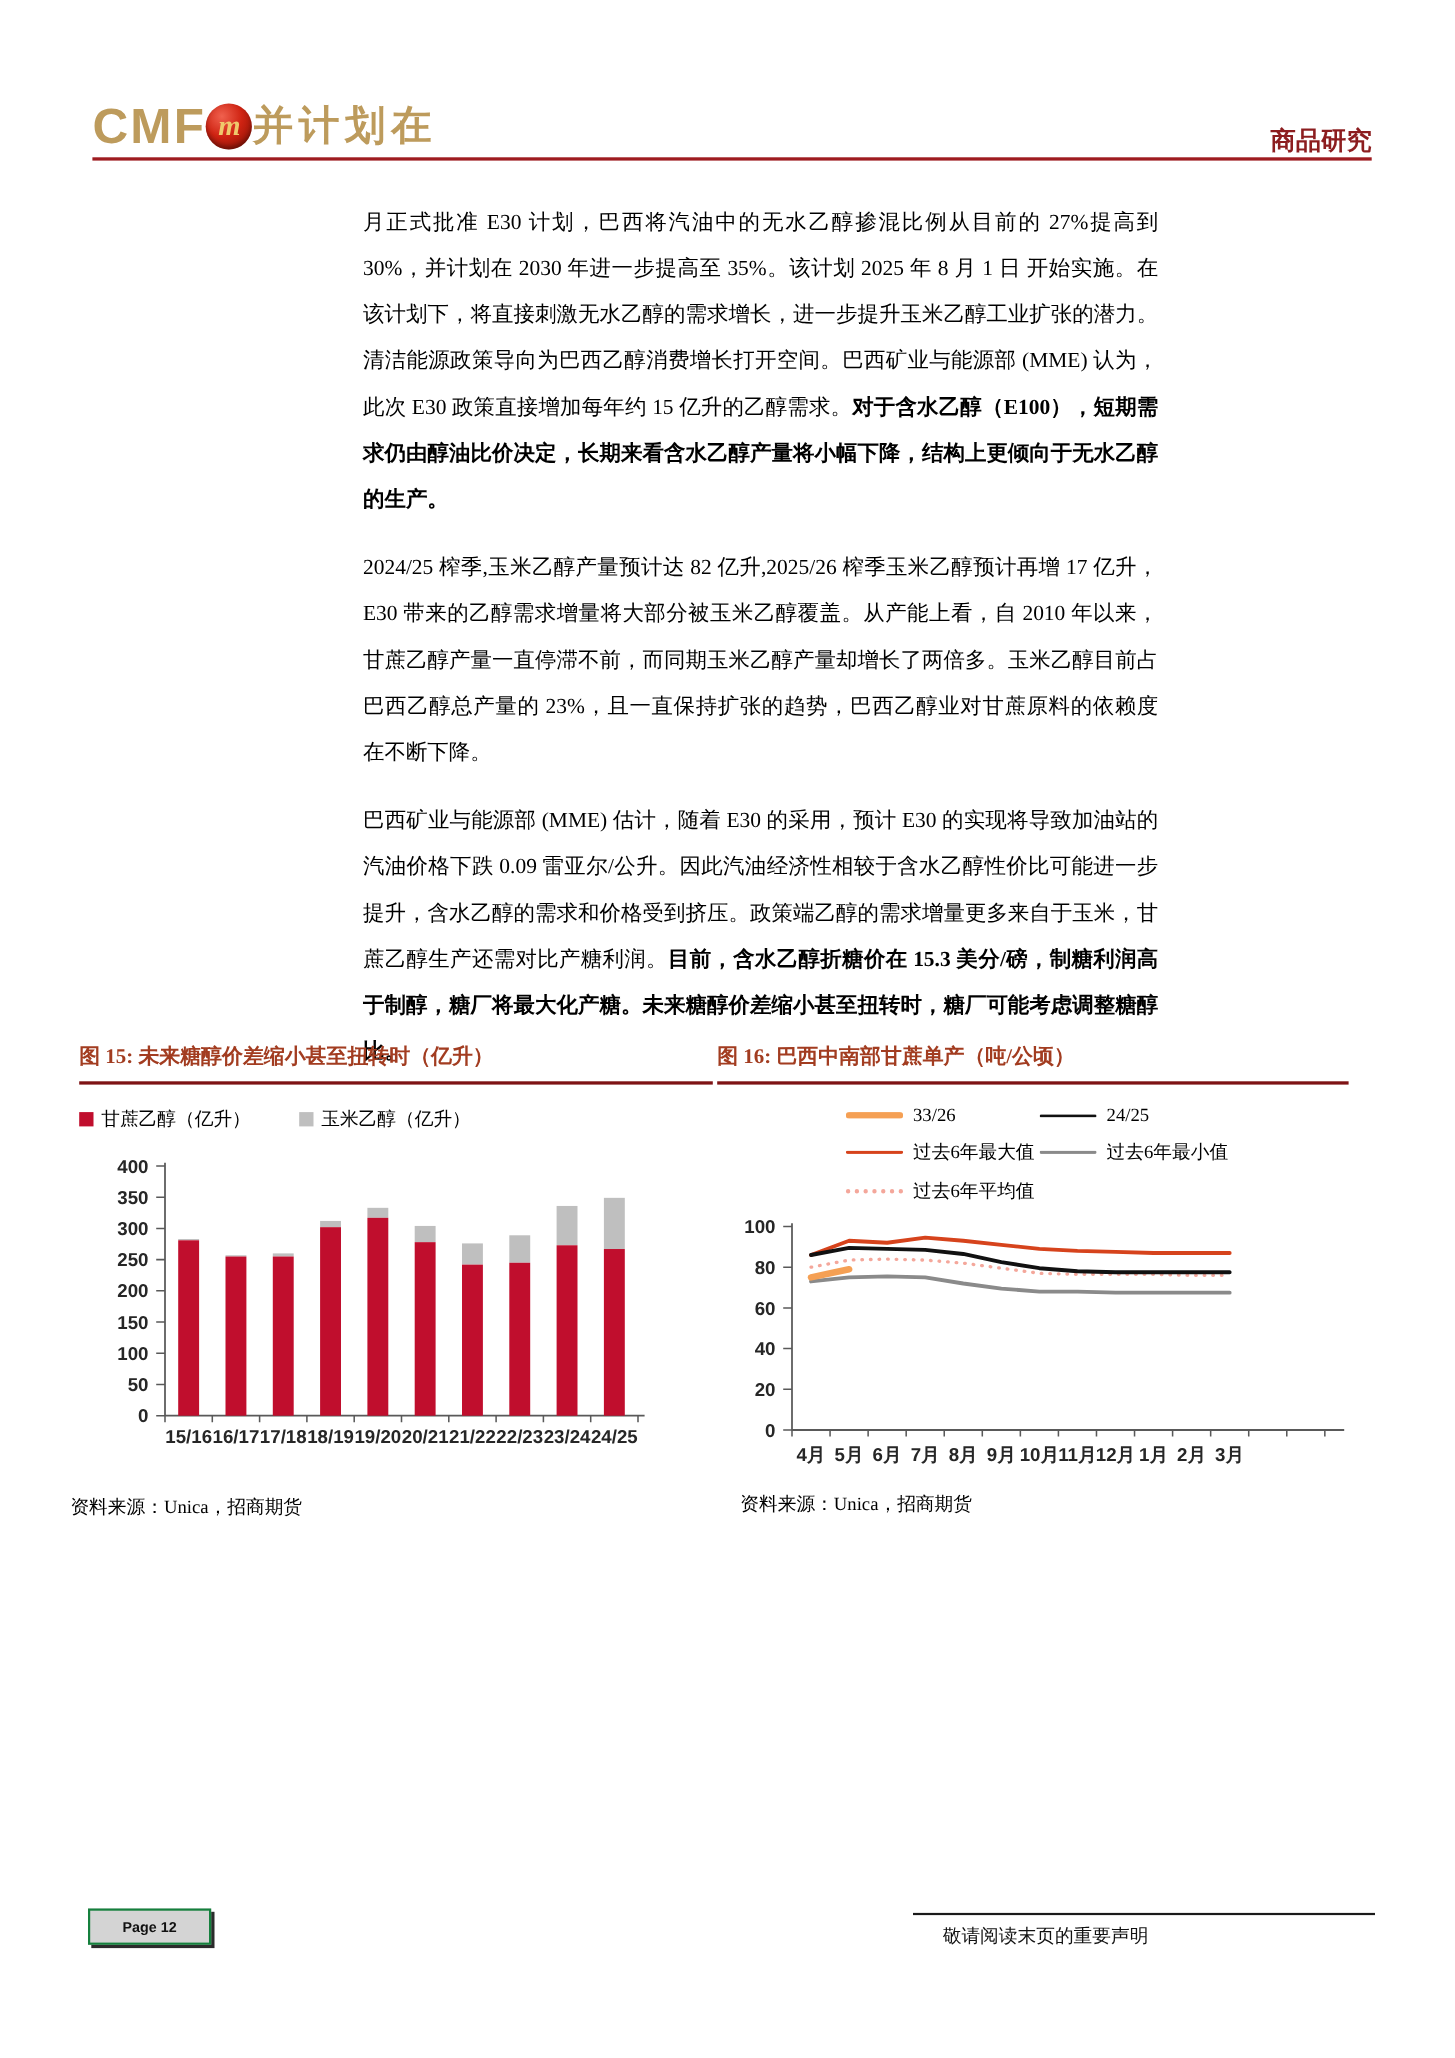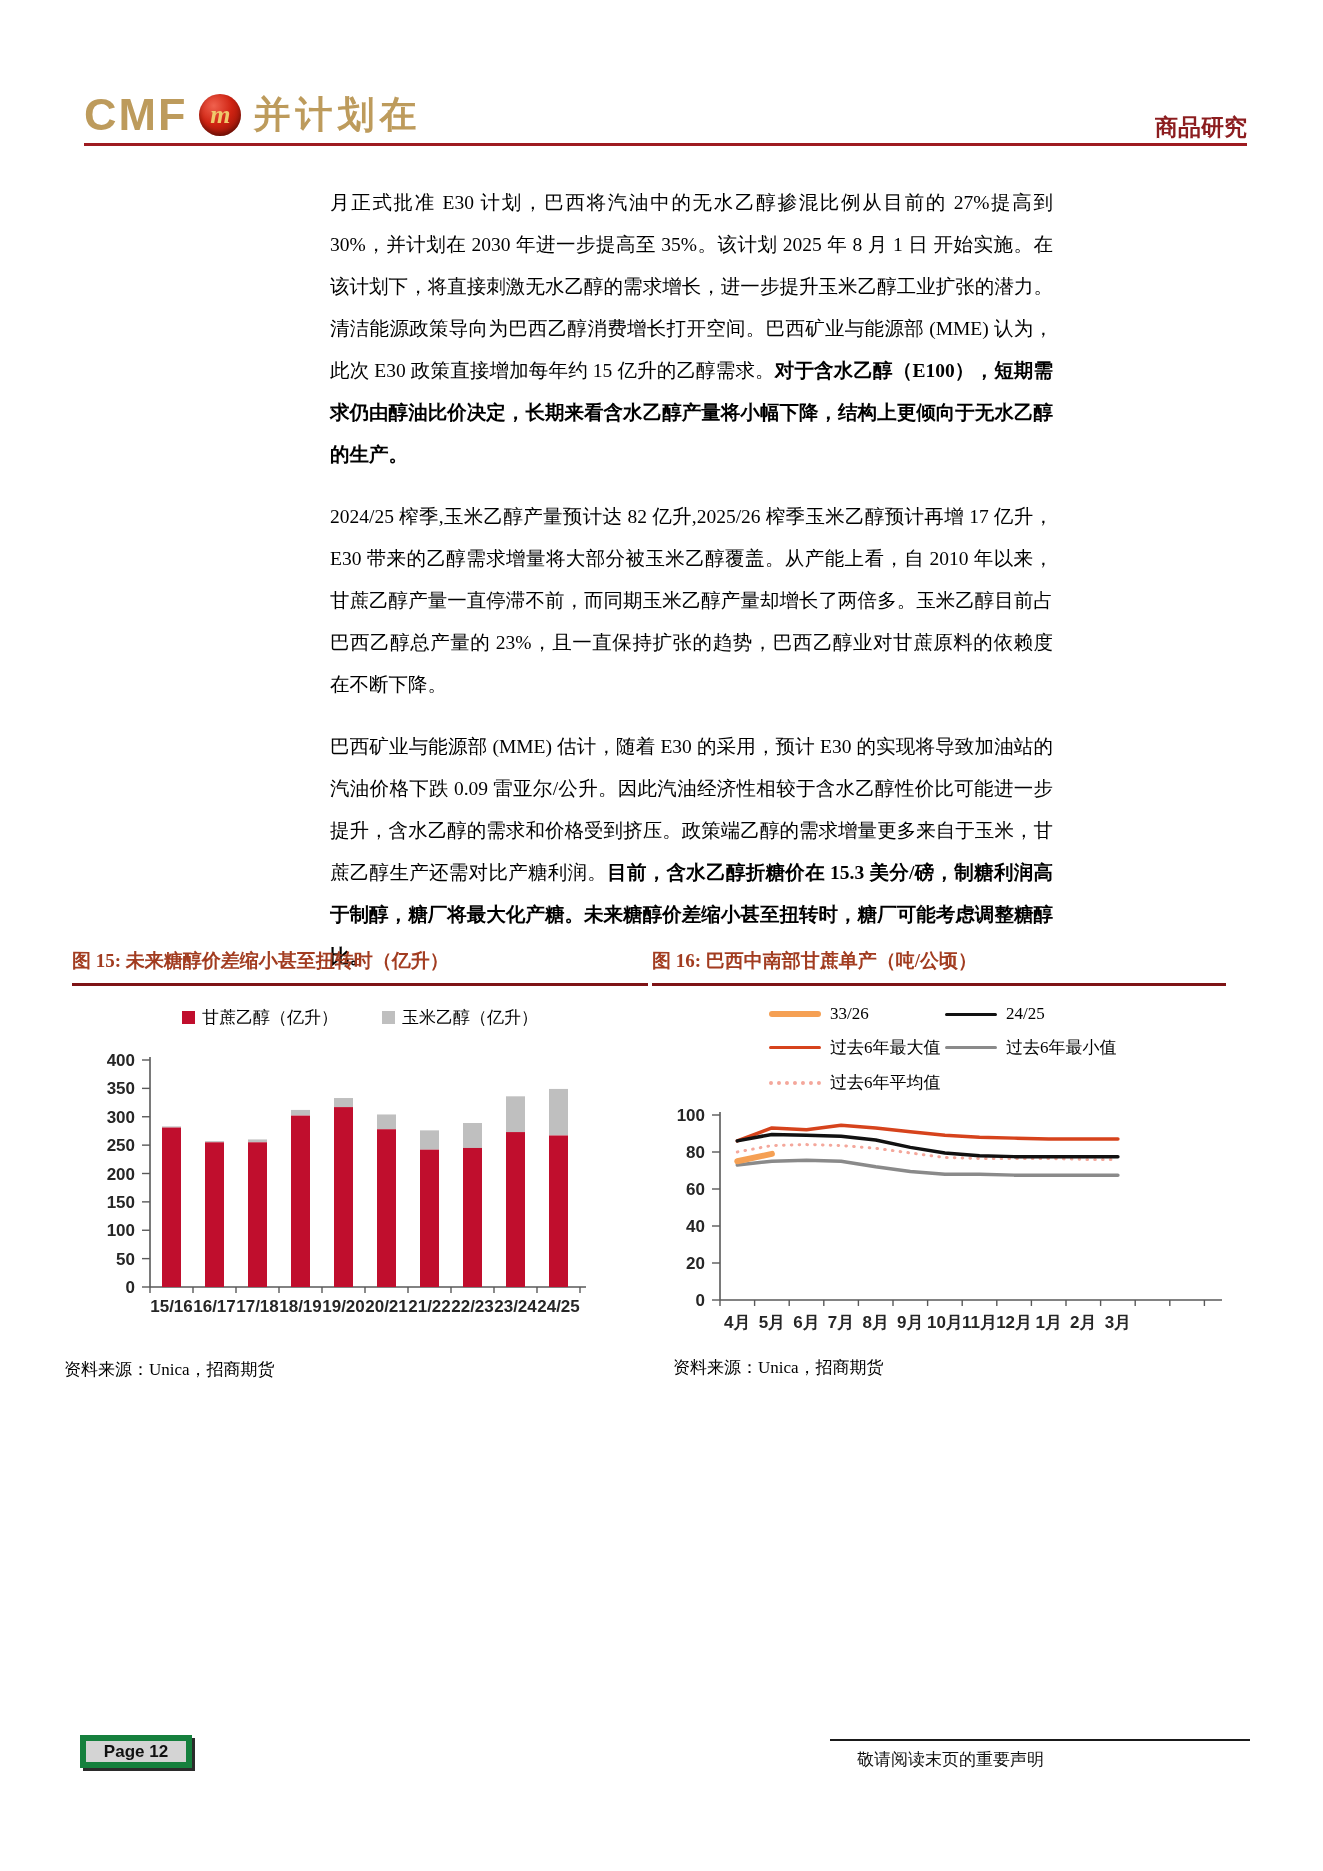--- a/index.html
+++ b/index.html
@@ -1,21 +1,21 @@
 <!DOCTYPE html>
 <html><head>
 <meta charset="utf-8">
 <style>
   *{margin:0;padding:0;box-sizing:border-box}
   html,body{background:#ffffff}
   .page{position:relative;width:1323px;height:1871px;background:#ffffff;overflow:hidden;
         font-family:"Liberation Serif",serif;color:#000}
 
   
-  .logo-row{position:absolute;left:84px;top:92px;display:flex;align-items:center;gap:12px}
+  .logo-row{position:absolute;left:84px;top:92px;display:flex;align-items:center;}
   .cmf-text{font-family:"Liberation Sans",sans-serif;font-weight:bold;font-size:45px;
             color:#BD9B5C;letter-spacing:2px;line-height:1}
   .logo-badge{width:42px;height:42px;border-radius:50%;
               background:radial-gradient(circle at 35% 28%,#f0614e 0%,#cf2312 45%,#7d0e03 100%);
               display:flex;align-items:center;justify-content:center;
               color:#EFC96C;font-weight:bold;font-style:italic;font-size:26px;
               font-family:"Liberation Serif",serif;box-shadow:inset 0 -3px 5px rgba(0,0,0,.35)}
   .brand-text{font-size:37px;font-weight:bold;color:#BD9B5C;letter-spacing:5px;line-height:1}
   .section-label{position:absolute;right:76px;top:112px;font-size:23px;font-weight:bold;color:#8C1D1F}
   .header-rule{position:absolute;left:84px;right:76px;top:143px;height:2.5px;background:#9E1B20}
@@ -26,21 +26,21 @@
   .body-text p{margin-bottom:20px}
   .body-text b{font-weight:bold}
 
   
   figure{position:absolute;top:948px;height:420px}
   .fig15{left:72px;width:576px}
   .fig16{left:652px;width:574px}
   figcaption{font-size:19px;font-weight:bold;color:#A23C20;line-height:26px}
   .cap-rule{position:absolute;left:0;right:0;top:35px;height:3px;background:#7E1315}
 
-  .bar-legend{position:absolute;top:58px;left:0;right:0;display:flex;justify-content:center;
+  .bar-legend{position:absolute;top:58px;left:0;right:0;display:flex;
               gap:44px;font-size:17px;align-items:center;font-family:"Liberation Serif",serif}
   .lg-item{display:inline-flex;align-items:center}
   .sw{width:13px;height:13px;display:inline-block;margin-right:7px}
 
   .line-legend{position:absolute;top:56px;left:117px;display:grid;
                grid-template-columns:176px auto;row-gap:12px;font-size:17px;
                font-family:"Liberation Serif",serif}
   .lg2-item{display:flex;align-items:center}
   .lsw{width:52px;height:0;display:inline-block;margin-right:9px}
 
@@ -49,22 +49,22 @@
   .line-chart-svg{top:150px}
   svg text{font-family:"Liberation Sans",sans-serif;font-size:17px;font-weight:bold;fill:#262626}
 
   
   .source{position:absolute;font-size:17px;color:#000;font-family:"Liberation Serif",serif}
   .source-left{left:64px;top:1358px}
   .source-right{left:673px;top:1356px}
 
   
   .page-badge{position:absolute;left:80px;top:1735px;width:112px;height:33px;
-              background:#D4D4D4;border:6px solid #15803d;box-shadow:3px 3px 0 #2b2b2b;
-              font-family:"Liberation Sans",sans-serif;font-weight:bold;font-size:17px;
+              background:#D4D4D4;border:2px solid #15803d;box-shadow:3px 3px 0 #2b2b2b;
+              font-family:"Liberation Sans",sans-serif;font-weight:bold;font-size:13px;
               display:flex;align-items:center;justify-content:center;color:#111}
   .disclaimer{position:absolute;left:830px;width:420px;top:1739px;
               border-top:2px solid #1a1a1a;padding:7px 0 0 27px;
               font-size:17px;color:#111;font-family:"Liberation Serif",serif}
 </style>
 </head>
 <body>
 
 <div class="page">
 

